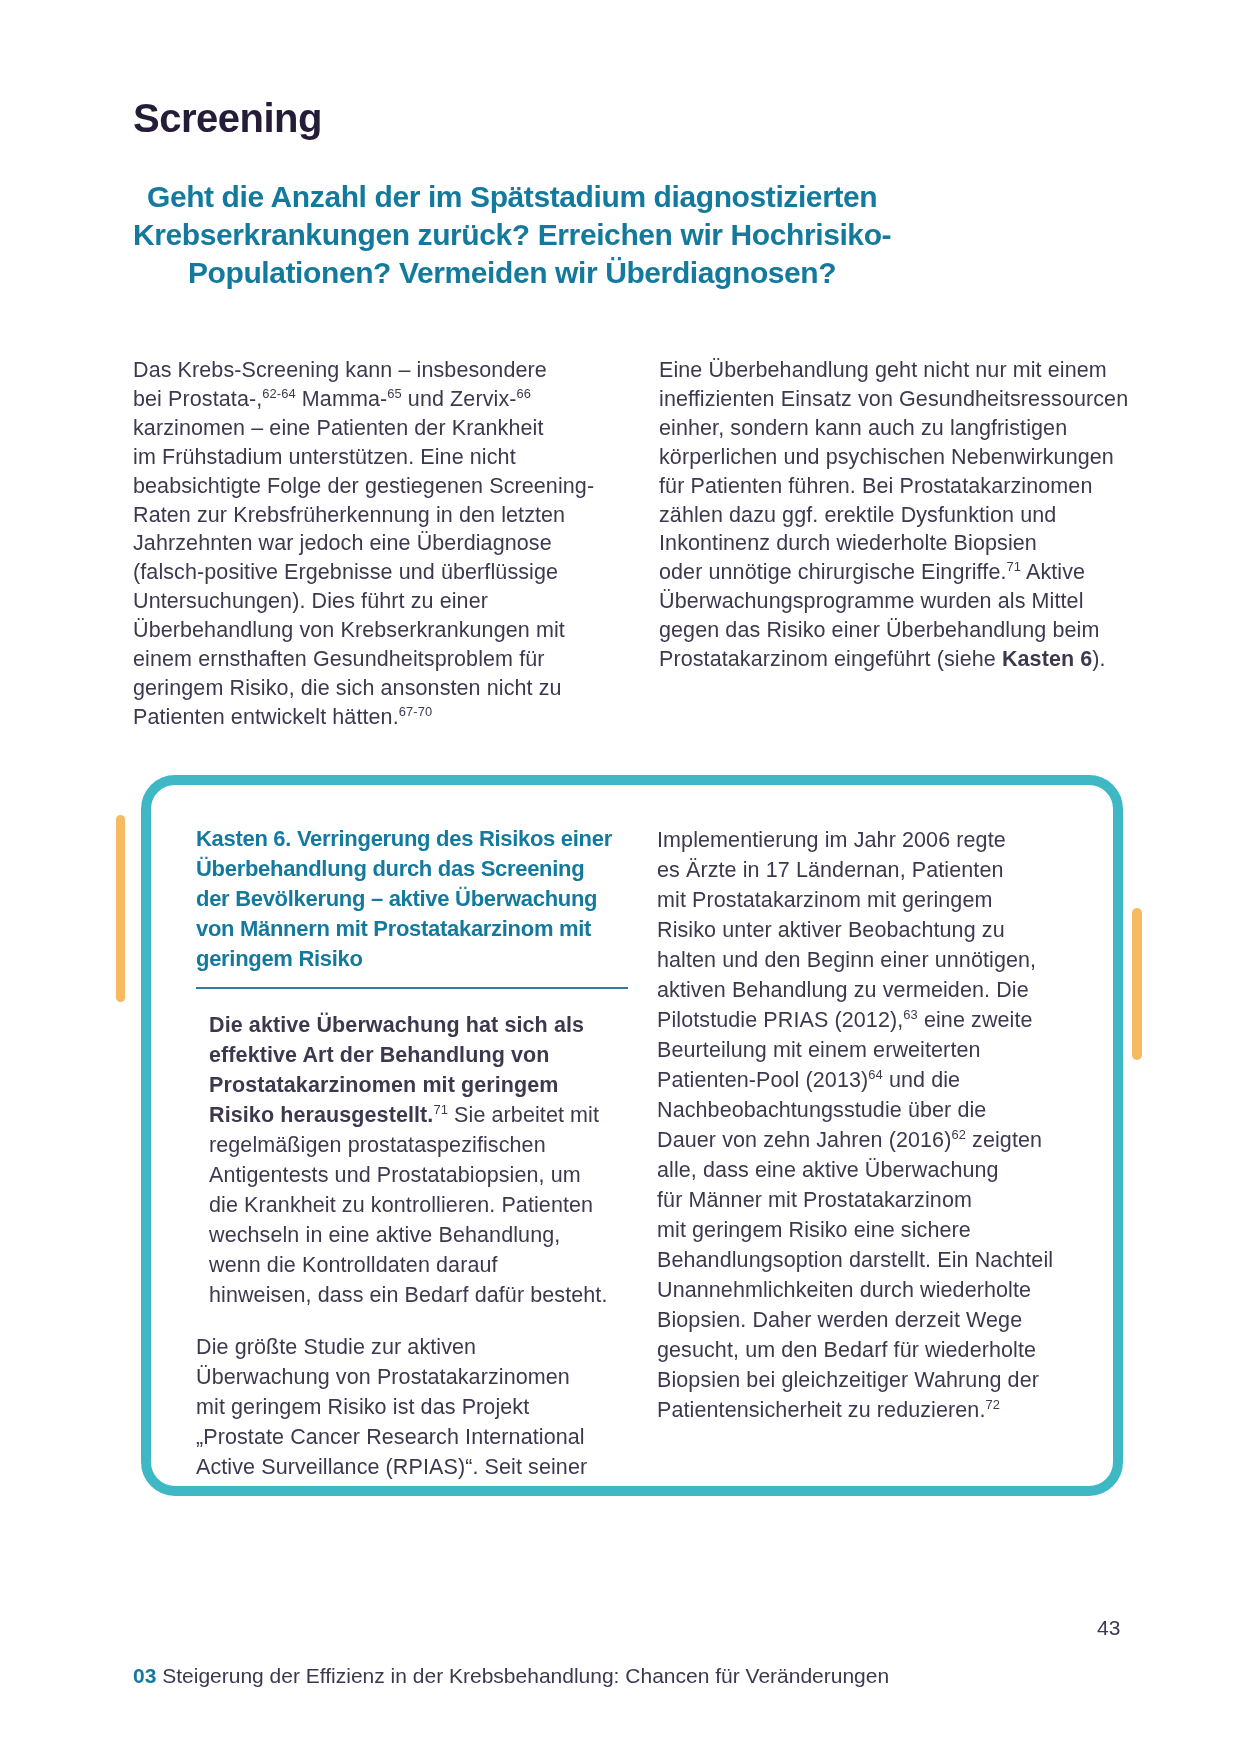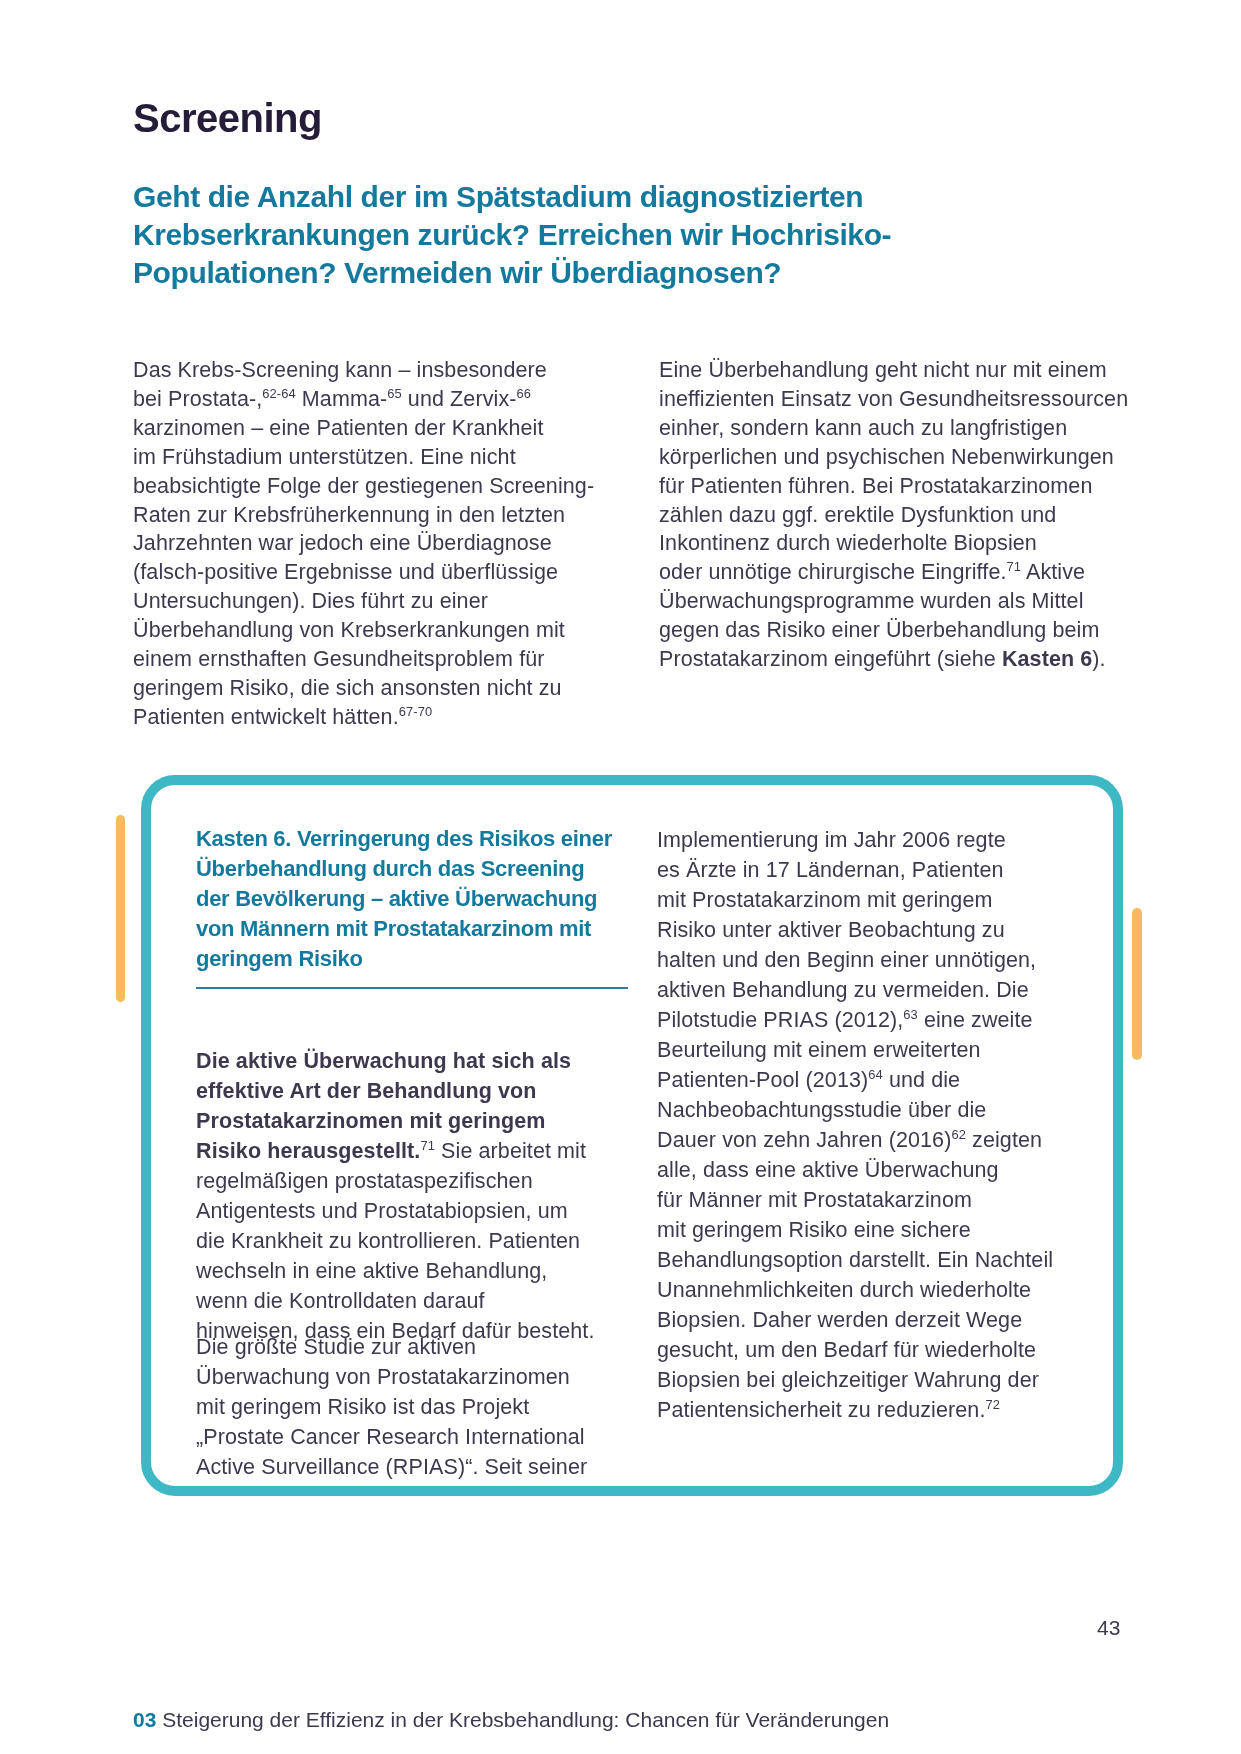--- a/index.html
+++ b/index.html
@@ -19,21 +19,21 @@
     overflow:hidden;
   }
   .abs{position:absolute;}
   .ln{white-space:pre;}
   .page-title{
     font-size:40px;font-weight:bold;color:var(--title_dark);
     letter-spacing:-0.5px;white-space:pre;
   }
   .main-heading{
     font-size:30px;font-weight:bold;color:var(--teal);
-    line-height:38px;letter-spacing:-0.4px;
+    line-height:38px;letter-spacing:-0.4px;text-align:center;
   }
   .intro-col{
     font-size:21.5px;line-height:28.9px;color:var(--text_dark);
     letter-spacing:0.1px;
   }
   .box-frame{
     border:10px solid var(--box_teal);
     border-radius:34px;
     background:#ffffff;
     box-sizing:border-box;
@@ -107,21 +107,21 @@
   <div class="abs box-heading" style="left:196px; top:824px;">
       <div class="ln">Kasten 6. Verringerung des Risikos einer</div>
       <div class="ln">Überbehandlung durch das Screening</div>
       <div class="ln">der Bevölkerung – aktive Überwachung</div>
       <div class="ln">von Männern mit Prostatakarzinom mit</div>
       <div class="ln">geringem Risiko</div>
     </div>
 
   <div class="abs divider" style="left:196px; top:987px; width:432px;"></div>
 
-  <div class="abs box-col" style="left:196px; top:1010px;margin-top:36px;">
+  <div class="abs box-col" style="left:209px; top:1010px;">
       <div class="ln"><b>Die aktive Überwachung hat sich als</b></div>
       <div class="ln"><b>effektive Art der Behandlung von</b></div>
       <div class="ln"><b>Prostatakarzinomen mit geringem</b></div>
       <div class="ln"><b>Risiko herausgestellt.</b><sup>71</sup> Sie arbeitet mit</div>
       <div class="ln">regelmäßigen prostataspezifischen</div>
       <div class="ln">Antigentests und Prostatabiopsien, um</div>
       <div class="ln">die Krankheit zu kontrollieren. Patienten</div>
       <div class="ln">wechseln in eine aktive Behandlung,</div>
       <div class="ln">wenn die Kontrolldaten darauf</div>
       <div class="ln">hinweisen, dass ein Bedarf dafür besteht.</div>
@@ -151,17 +151,17 @@
       <div class="ln">für Männer mit Prostatakarzinom</div>
       <div class="ln">mit geringem Risiko eine sichere</div>
       <div class="ln">Behandlungsoption darstellt. Ein Nachteil</div>
       <div class="ln">Unannehmlichkeiten durch wiederholte</div>
       <div class="ln">Biopsien. Daher werden derzeit Wege</div>
       <div class="ln">gesucht, um den Bedarf für wiederholte</div>
       <div class="ln">Biopsien bei gleichzeitiger Wahrung der</div>
       <div class="ln">Patientensicherheit zu reduzieren.<sup>72</sup></div>
     </div>
 
-  <div class="abs footer" style="left:133px; top:1708px;"><span class="num">03</span><span> </span><span>Steigerung der Effizienz in der Krebsbehandlung: Chancen für Veränderungen</span></div>
+  <div class="abs footer" style="left:133px; top:1664px;"><span class="num">03</span><span> </span><span>Steigerung der Effizienz in der Krebsbehandlung: Chancen für Veränderungen</span></div>
 
   <div class="abs page-number" style="left:1097px; top:1616px;">43</div>
 
 </div>
 
 </body></html>

